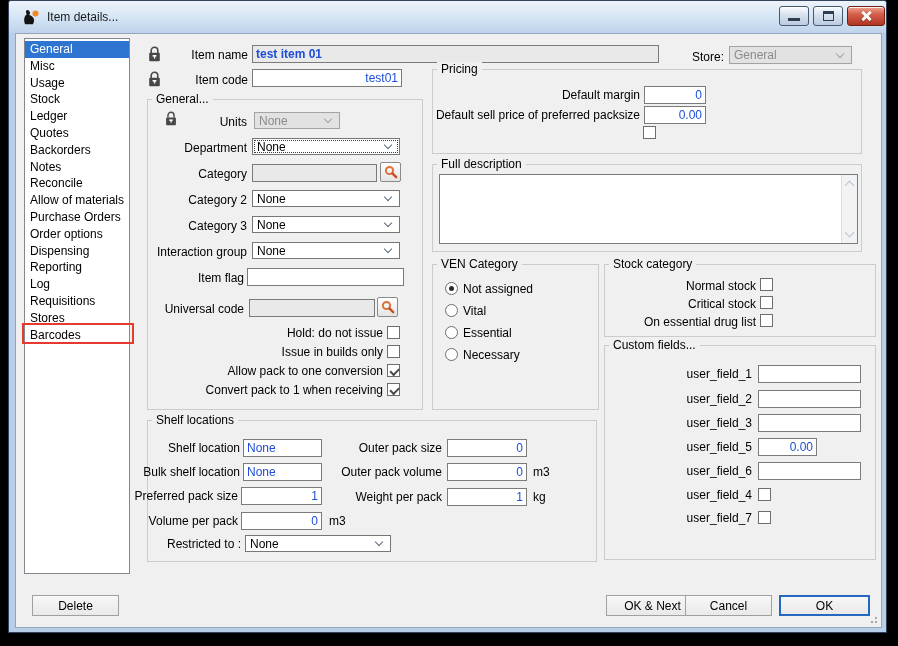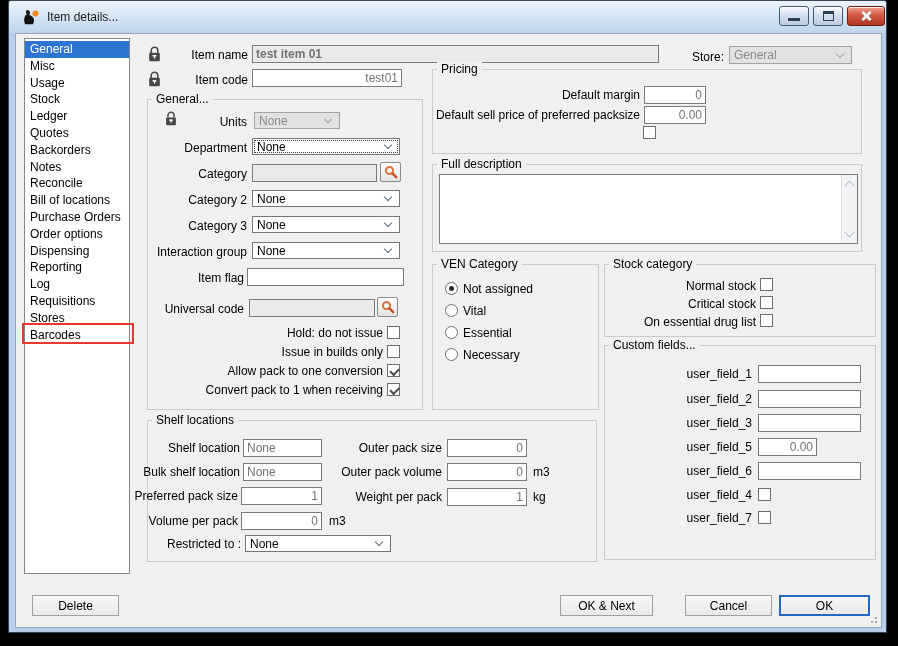--- a/index.html
+++ b/index.html
@@ -40,21 +40,21 @@
   .red-rect { position:absolute; left:6px; top:289px; width:112px; height:21px;
               border:2px solid #e8392f; }
 
   .lbl { position:absolute; font-size:12px; color:#000; white-space:nowrap;text-align:center; }
   .r { text-align:right; }
   .b { font-weight:normal; }
 
   .grp { position:absolute; border:1px solid #cbcbcb; }
   .grp-lbl { position:absolute; font-size:12px; background:#f0f0f0; padding:0 4px; white-space:nowrap; }
 
-  .tf { position:absolute; border:1px solid #7b7b7b; background:#fff; color:#737373;
+  .tf { position:absolute; border:1px solid #7b7b7b; background:#fff; color:#1d4ed8;
         font:12px "Liberation Sans",sans-serif; padding:8px 3px; }
   .tf.num { text-align:right; }
   .tf.dis { background:#e9e9e9; }
   .tf.bold { font-weight:bold; }
 
   .combo { position:absolute; border:1px solid #767676; background:#fff; font-size:12px;
            display:flex; align-items:center; padding-left:4px; color:#000; }
   .combo .chev { margin-left:auto; margin-right:8px; width:6px; height:6px;
            border-right:1.6px solid #5b6b7c; border-bottom:1.6px solid #5b6b7c;
            transform:rotate(45deg); margin-top:-3px; }
@@ -119,21 +119,21 @@
     <div class="listbox">
       <div class="sideitem sel">General</div>
       <div class="sideitem">Misc</div>
       <div class="sideitem">Usage</div>
       <div class="sideitem">Stock</div>
       <div class="sideitem">Ledger</div>
       <div class="sideitem">Quotes</div>
       <div class="sideitem">Backorders</div>
       <div class="sideitem">Notes</div>
       <div class="sideitem">Reconcile</div>
-      <div class="sideitem">Bill of locations</div>
+      <div class="sideitem">Allow of materials</div>
       <div class="sideitem">Purchase Orders</div>
       <div class="sideitem">Order options</div>
       <div class="sideitem">Dispensing</div>
       <div class="sideitem">Reporting</div>
       <div class="sideitem">Log</div>
       <div class="sideitem">Requisitions</div>
       <div class="sideitem">Stores</div>
       <div class="sideitem">Barcodes</div>
     </div>
     <div class="red-rect"></div>
@@ -310,21 +310,21 @@
     <div class="lbl r" style="left:600px;top:406px;width:136px">user_field_5</div>
     <input class="tf num" style="left: 742px; top: 404px; width: 59px; height: 16px;" value="0.00">
     <div class="lbl r" style="left:600px;top:430px;width:136px">user_field_6</div>
     <input class="tf" style="left: 742px; top: 428px; width: 103px; height: 16px;" value="">
     <div class="lbl r" style="left:600px;top:454px;width:136px">user_field_4</div>
     <span class="cb" style="left:742px;top:454px"></span>
     <div class="lbl r" style="left:600px;top:477px;width:136px">user_field_7</div>
     <span class="cb" style="left:742px;top:477px"></span>
 
     <button class="btn" style="left:16px;top:561px;width:87px">Delete</button>
-    <button class="btn" style="left:544px;top:561px;width:93px">OK &amp; Next</button>
+    <button class="btn" style="left:590px;top:561px;width:93px">OK &amp; Next</button>
     <button class="btn" style="left:669px;top:561px;width:87px">Cancel</button>
     <button class="btn default" style="left:763px;top:561px;width:91px">OK</button>
 
     <div class="grip">
       <span style="left:8px;top:8px"></span>
         <span style="left:4px;top:8px"></span>
         <span style="left:8px;top:4px"></span>
     </div>
   </div>
 </div>

